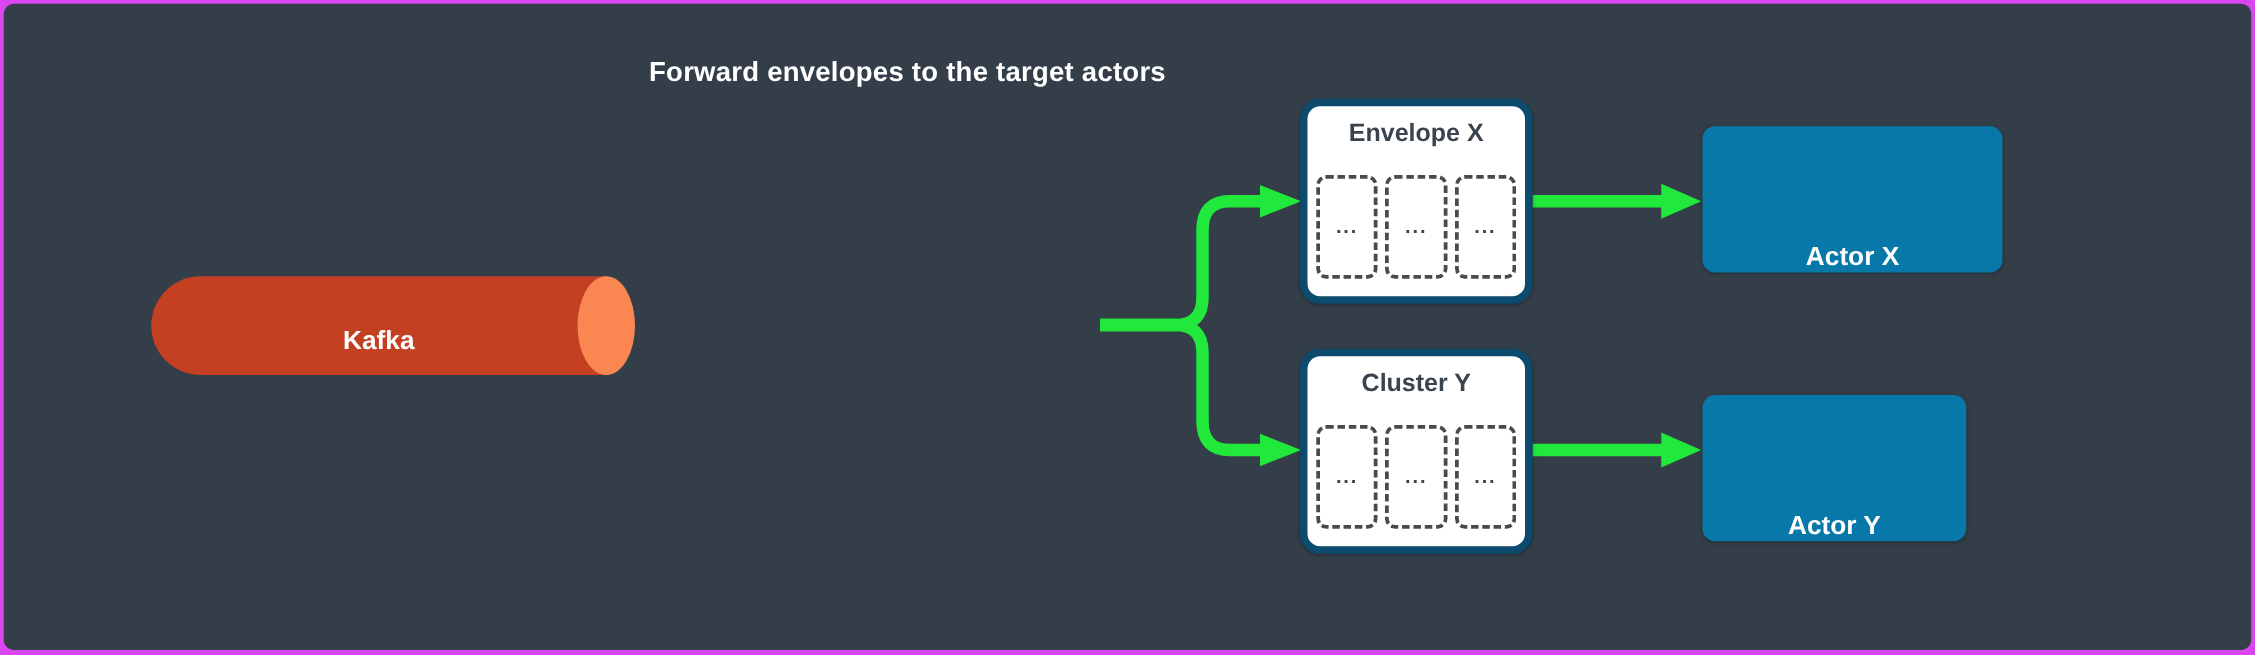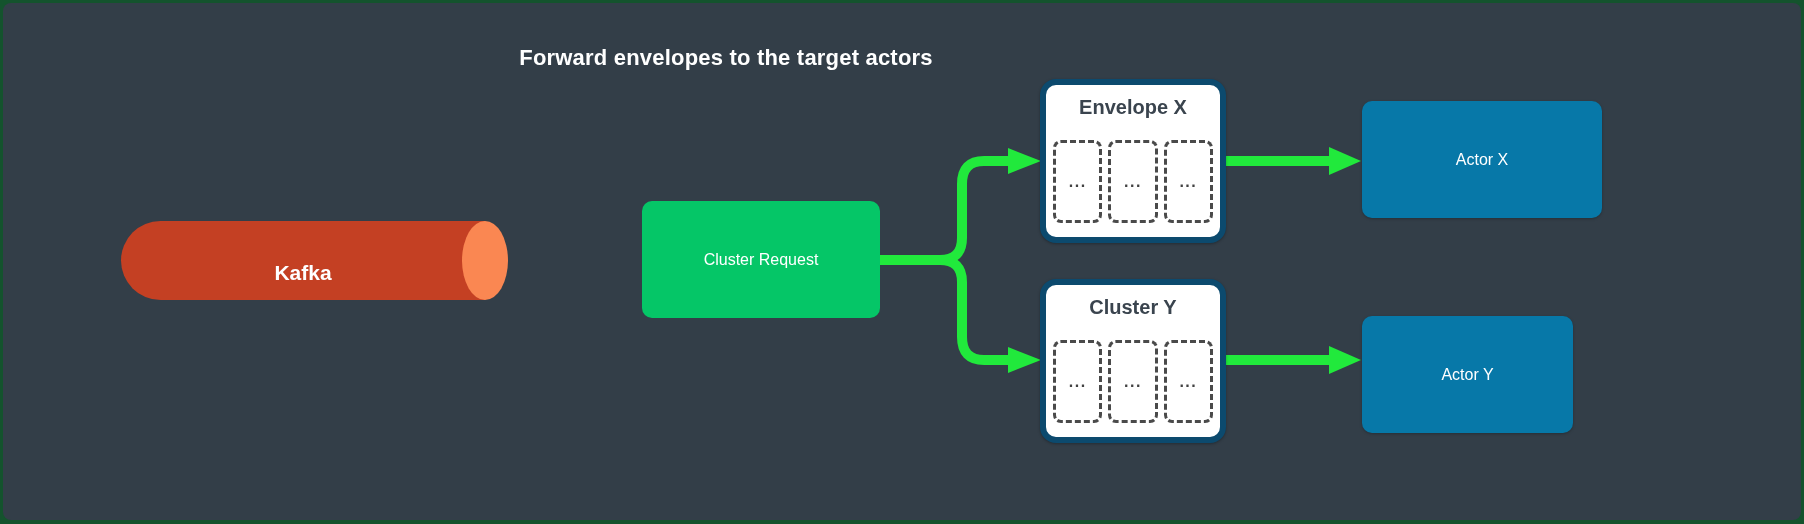--- a/index.html
+++ b/index.html
@@ -6,21 +6,21 @@
   body {
     font-family: "Liberation Sans", "DejaVu Sans", sans-serif;
     background: #FFFFFF;
   }
   * { box-sizing: border-box; }
 
   .page {
     position: relative;
     width: 1804px;
     height: 524px;
-    background: #14532d;
+    background: #d946ef;
     overflow: hidden;
   }
 
   .canvas {
     position: absolute;
     left: 3px; top: 3px; right: 3px; bottom: 4px;
     background: #333E48;
     border-radius: 8px;
   }
 
@@ -50,22 +50,22 @@
     border-radius: 50%;
   }
   .kafka-label {
     color: #FFFFFF; font-size: 21px; font-weight: bold; margin-top: 24px;
   }
 
   
   .node {
     position: absolute;
     border-radius: 10px;
-    display: flex; align-items: center; justify-content: center;
-    color: #FFFFFF; font-size: 16px; font-weight: normal;
+    display: flex; align-items: flex-end; justify-content: center;
+    color: #FFFFFF; font-size: 21px; font-weight: bold;
   }
   .cluster {
     left: 642px; top: 201px; width: 238px; height: 117px;
     background: #05C667;
   }
   .actor { background: #0778A8; box-shadow: 0 1px 3px rgba(0,0,0,0.25); }
   .actor-x { left: 1362px; top: 101px; width: 240px; height: 117px; }
   .actor-y { left: 1362px; top: 316px; width: 211px; height: 117px; }
 
   
@@ -115,23 +115,20 @@
 <div class="page">
   <div class="canvas"></div>
 
   <div class="diagram-title">Forward envelopes to the target actors</div>
 
   <div class="kafka-body">
     <span class="kafka-label">Kafka</span>
   </div>
   <div class="kafka-cap"></div>
 
-  <div class="node cluster">
-    <span>Cluster Request</span>
-  </div>
 
   <svg class="edges" width="1804" height="524" viewBox="0 0 1804 524">
     <path class="edge-line" d="M 880 260 H 940 Q 962 260 962 238 V 184 Q 962 161 984 161 H 1010"></path>
     <path class="edge-line" d="M 880 260 H 940 Q 962 260 962 282 V 337 Q 962 360 984 360 H 1010"></path>
     <polygon class="arrow-head" points="1008,148 1008,174 1041,161"></polygon>
     <polygon class="arrow-head" points="1008,347 1008,373 1041,360"></polygon>
     <path class="edge-line" d="M 1226 161 H 1332"></path>
     <path class="edge-line" d="M 1226 360 H 1332"></path>
     <polygon class="arrow-head" points="1329,147 1329,175 1361,161"></polygon>
     <polygon class="arrow-head" points="1329,346 1329,374 1361,360"></polygon>

